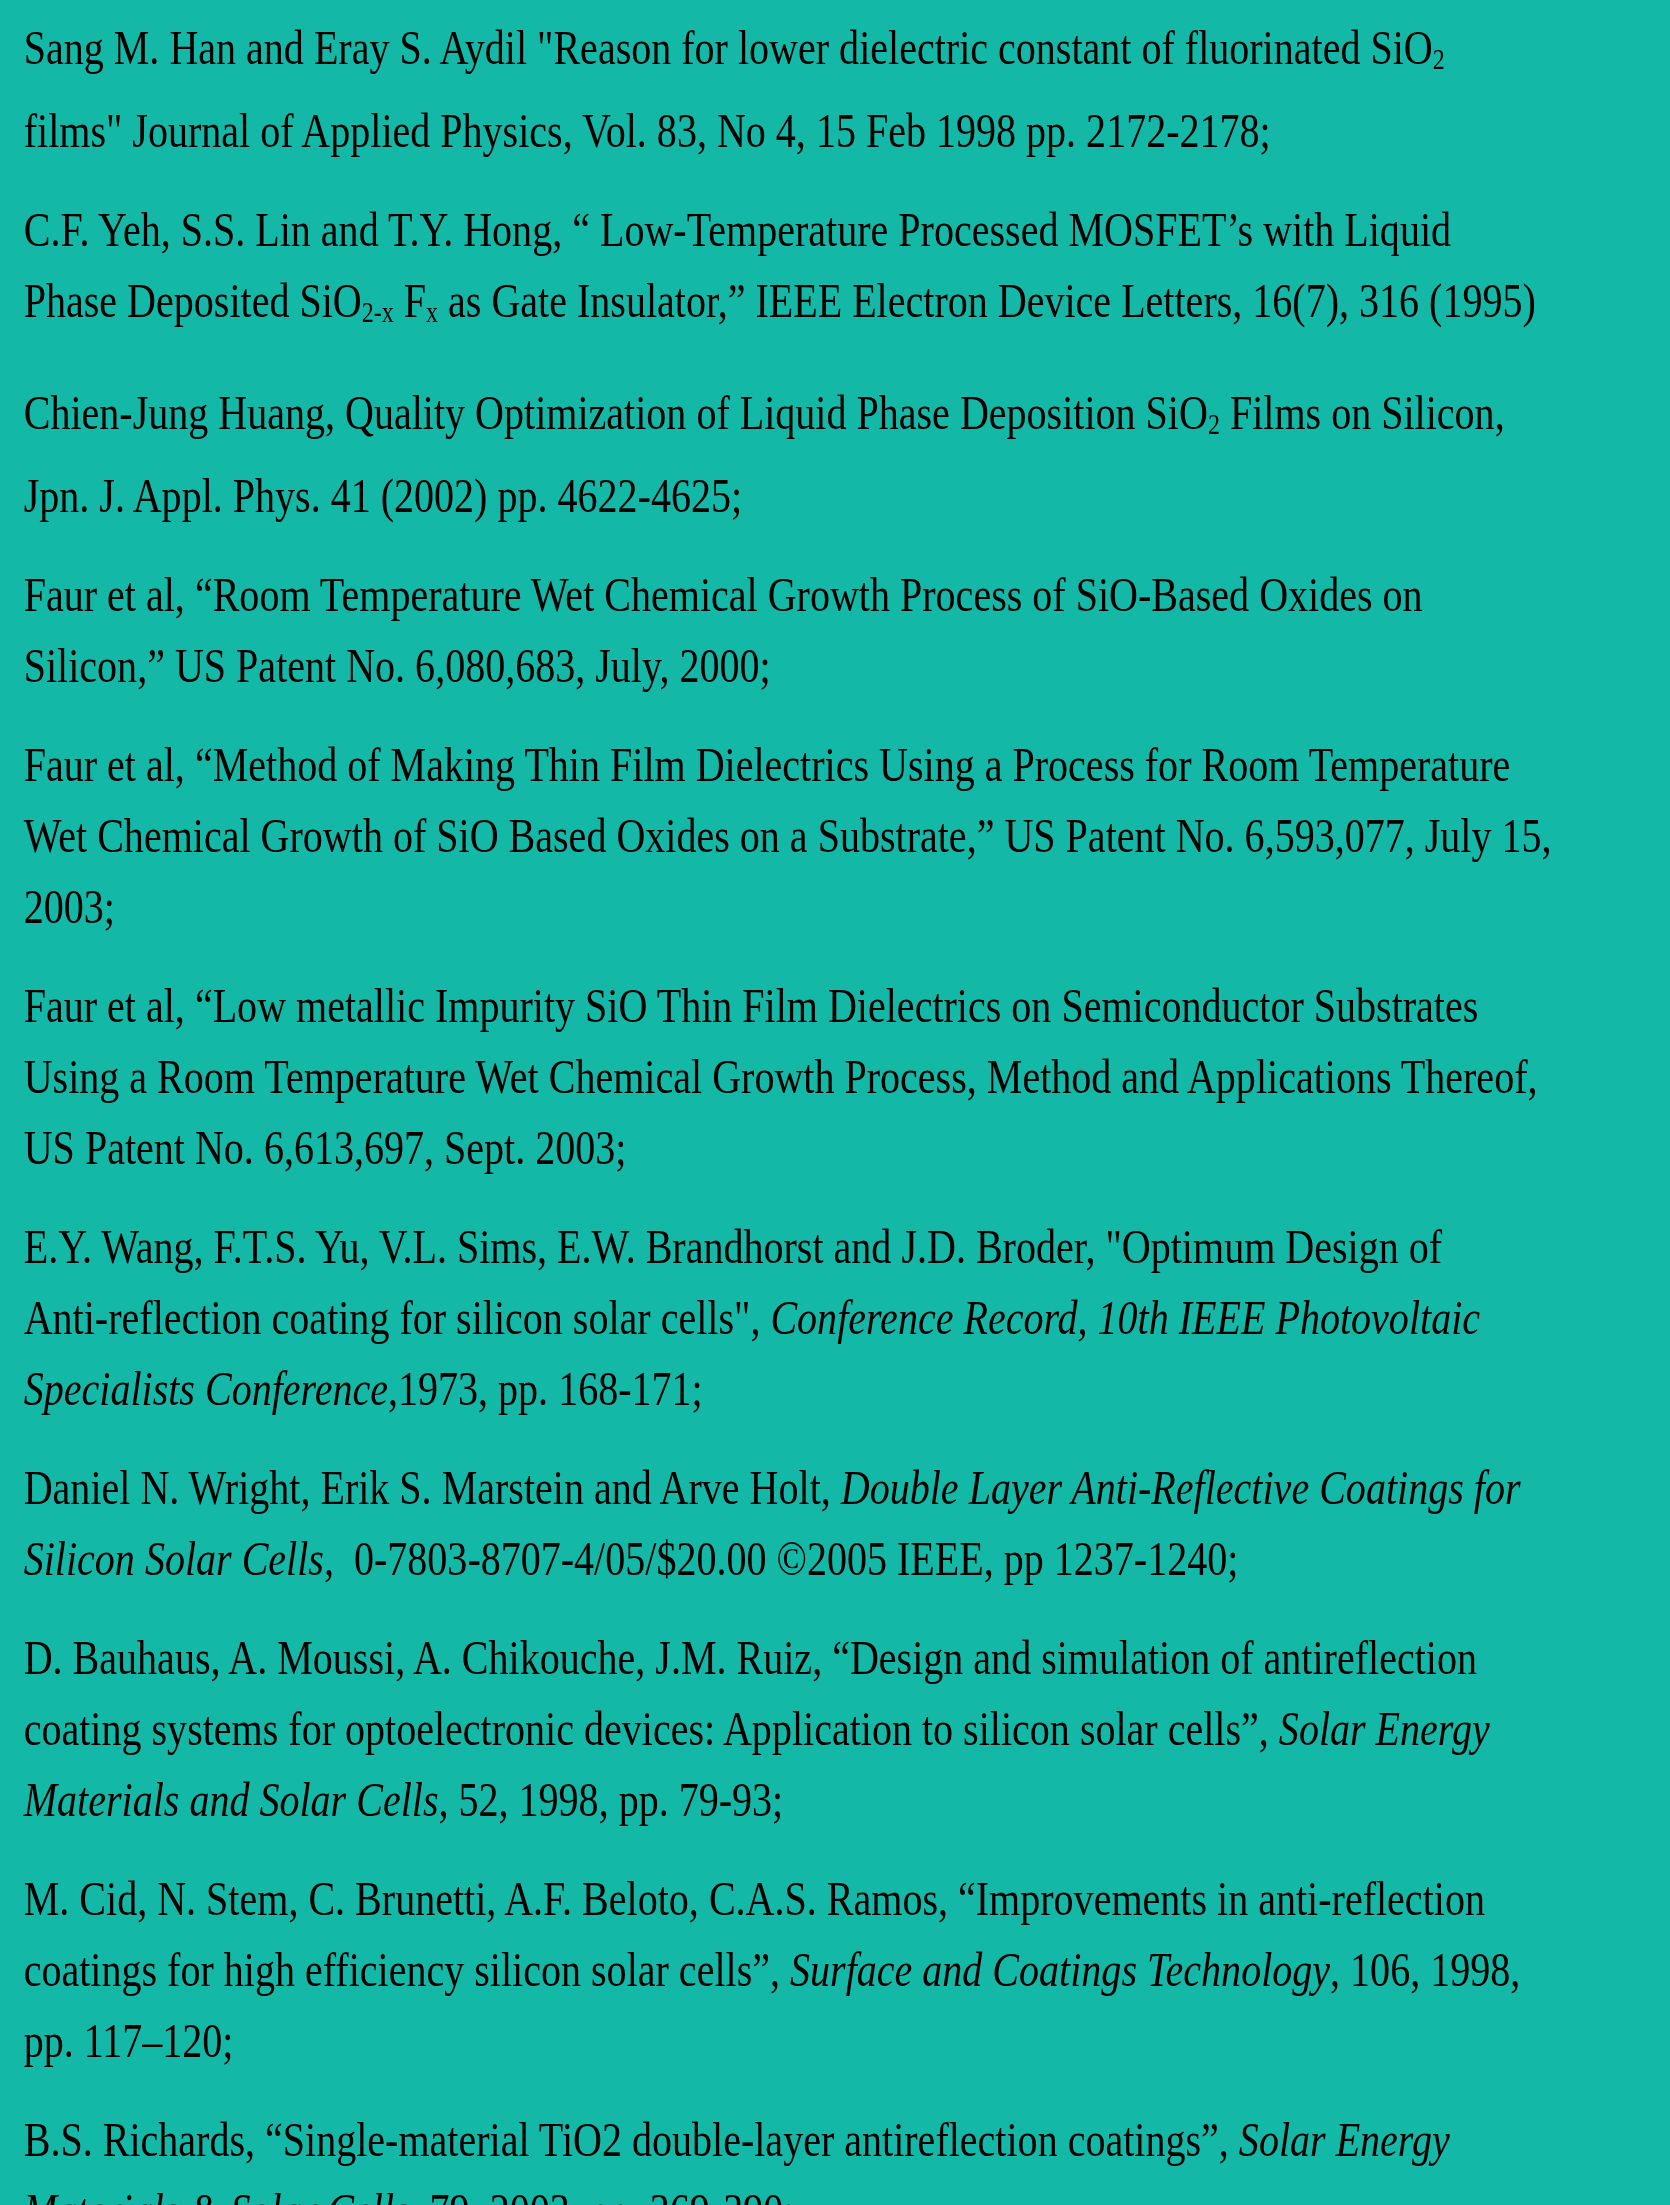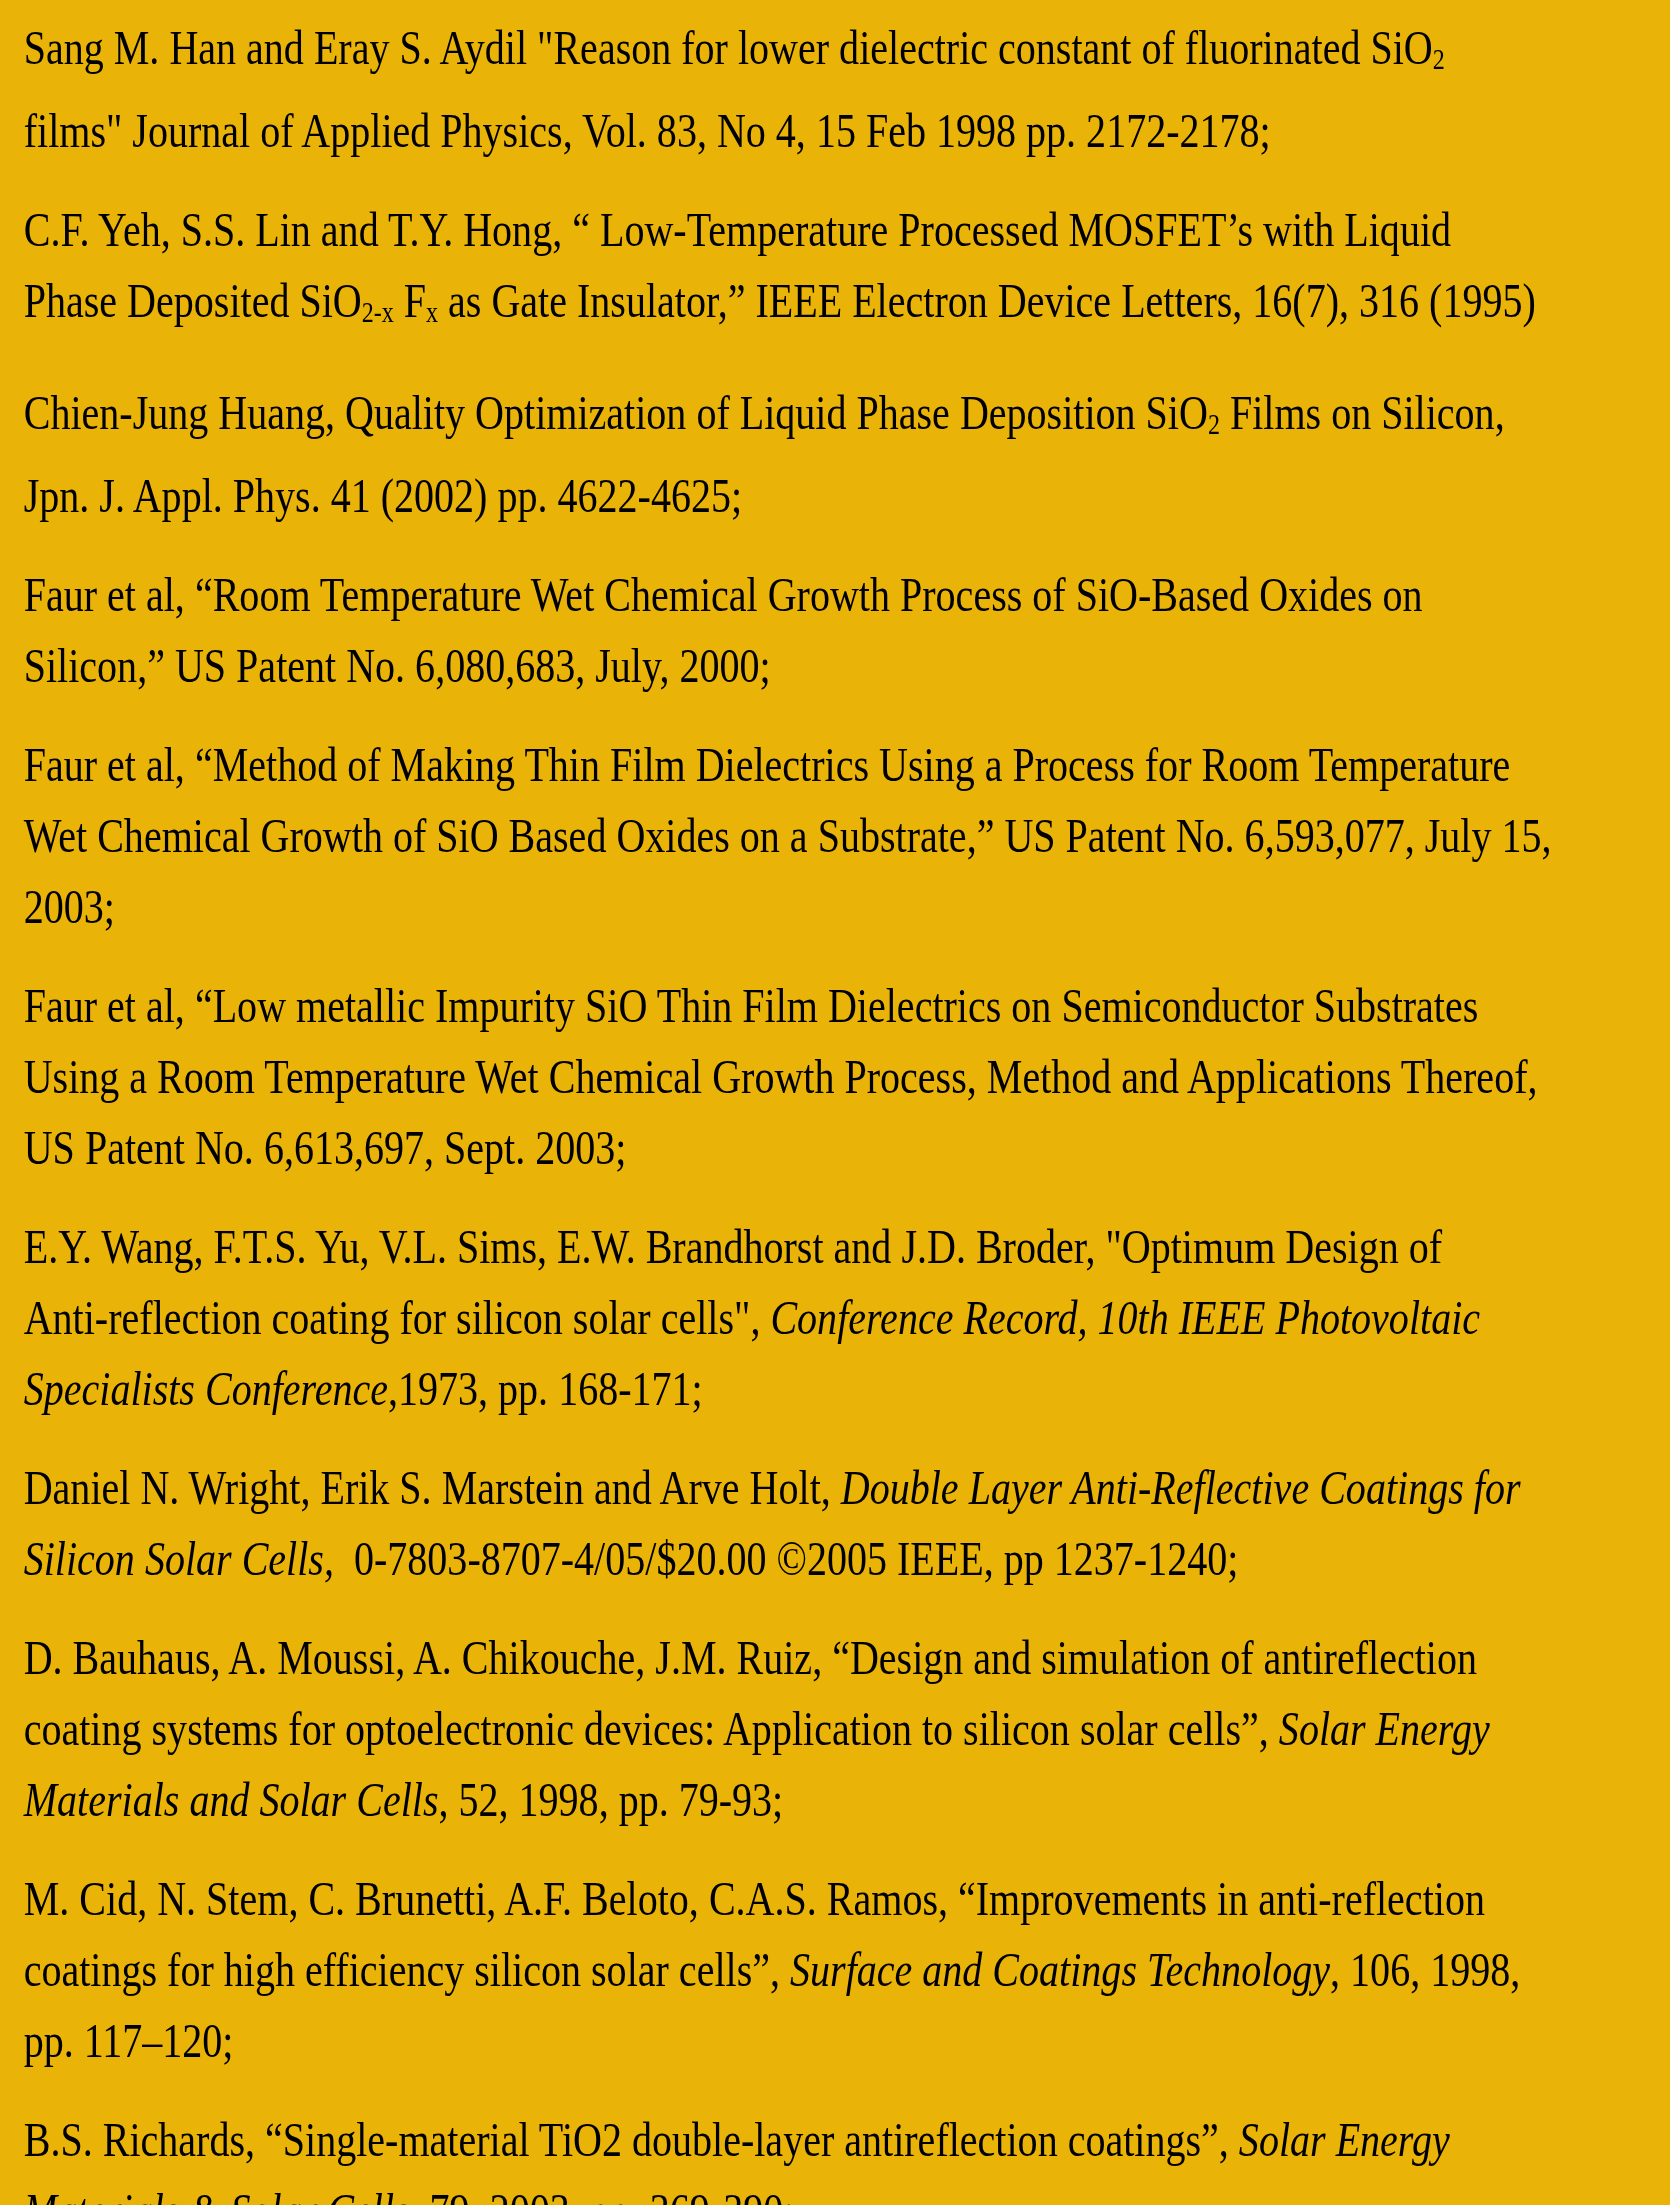--- a/index.html
+++ b/index.html
@@ -8,21 +8,21 @@
     background: #ffffff;
   }
   body {
     width: 1671px;
     height: 2205px;
     overflow: hidden;
   }
   .page {
     width: 1671px;
     height: 2205px;
-    background: #eab308;
+    background: #14b8a6;
   }
   .page-inner {
     width: 2045px;
     transform: scaleX(0.817);
     transform-origin: top left;
     padding: 12px 0 0 29px;
     box-sizing: border-box;
     font-family: "Liberation Serif", "DejaVu Serif", serif;
     font-size: 49px;
     line-height: 71px;

